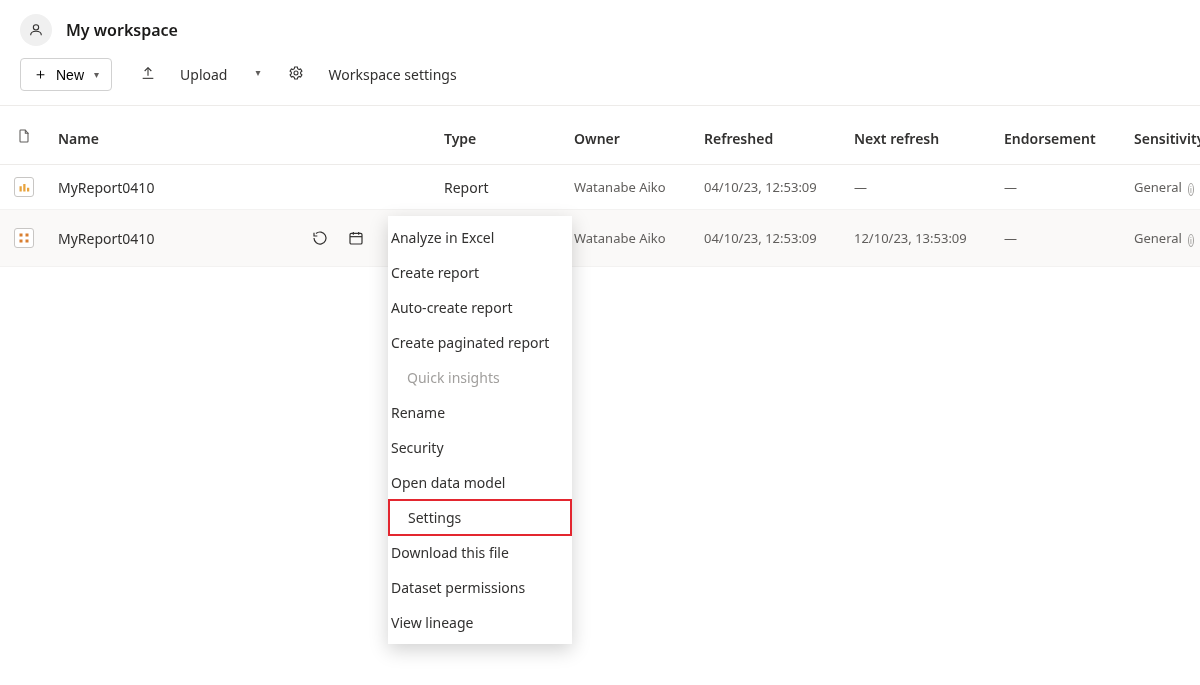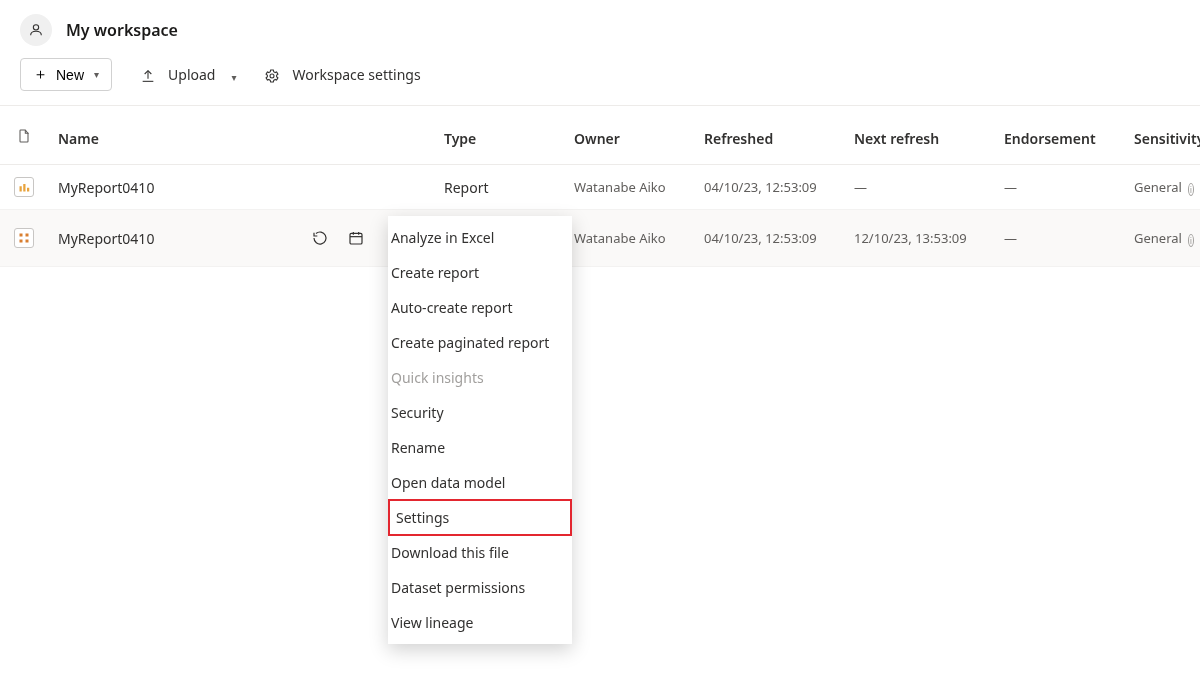--- a/index.html
+++ b/index.html
@@ -45,22 +45,22 @@
     display: flex;
     align-items: center;
     gap: 8px;
     font-size: 14px;
     cursor: pointer;
   }
   .btn-new .plus { font-weight:400; font-size: 15px; }
   .btn-new .chev { font-size:10px; color:#605e5c; margin-left:2px;}
   .tool-item {
     display: flex;
-    align-items: flex-end;
-    gap: 12px;
+    align-items: flex-start;
+    gap: 24px;
     cursor: pointer;
     color: #323130;
   }
   .tool-item .chev { font-size:10px; color:#605e5c; margin-left:4px;}
   .icon-svg { width:16px; height:16px; display:inline-flex; align-items:center; justify-content:center; color:#323130;}
   .icon-svg svg { width:16px; height:16px; }
 
   .table-area { padding: 0; position: relative; }
   table {
     width: 100%;
@@ -135,25 +135,25 @@
     box-shadow:0 6px 18px rgba(0,0,0,0.18);
     padding:4px 0;
     z-index:10;
   }
   .menu-item {
     padding:8px 3px;
     font-size:14px;
     color:#323130;
     cursor:pointer;
   }
-  .menu-item.disabled { color:#a19f9d; cursor:default;}
+  .menu-item.disabled { color:#a19f9d; cursor:default;margin-left:16px;}
   .menu-item.highlight {
     border:2px solid #e3262f;
     margin:-1px 0;
-    padding:7px 6px;
+    padding:7px 18px;
   }
 </style>
 </head>
 <body>
 
 <div class="header">
   <div class="avatar">
     <span class="icon-svg">
       <svg viewBox="0 0 24 24" fill="none" stroke="currentColor" stroke-width="1.6">
         <circle cx="12" cy="8" r="4"></circle>
@@ -304,21 +304,21 @@
       </tr>
     </tbody>
   </table>
 
   <div class="context-menu">
     <div class="menu-item">Analyze in Excel</div>
     <div class="menu-item">Create report</div>
     <div class="menu-item">Auto-create report</div>
     <div class="menu-item">Create paginated report</div>
     <div class="menu-item disabled">Quick insights</div>
+    <div class="menu-item">Rename</div>
     <div class="menu-item">Security</div>
-    <div class="menu-item">Rename</div>
     <div class="menu-item">Open data model</div>
     <div class="menu-item highlight">Settings</div>
     <div class="menu-item">Download this file</div>
     <div class="menu-item">Dataset permissions</div>
     <div class="menu-item">View lineage</div>
   </div>
 </div>
 
 </body></html>

